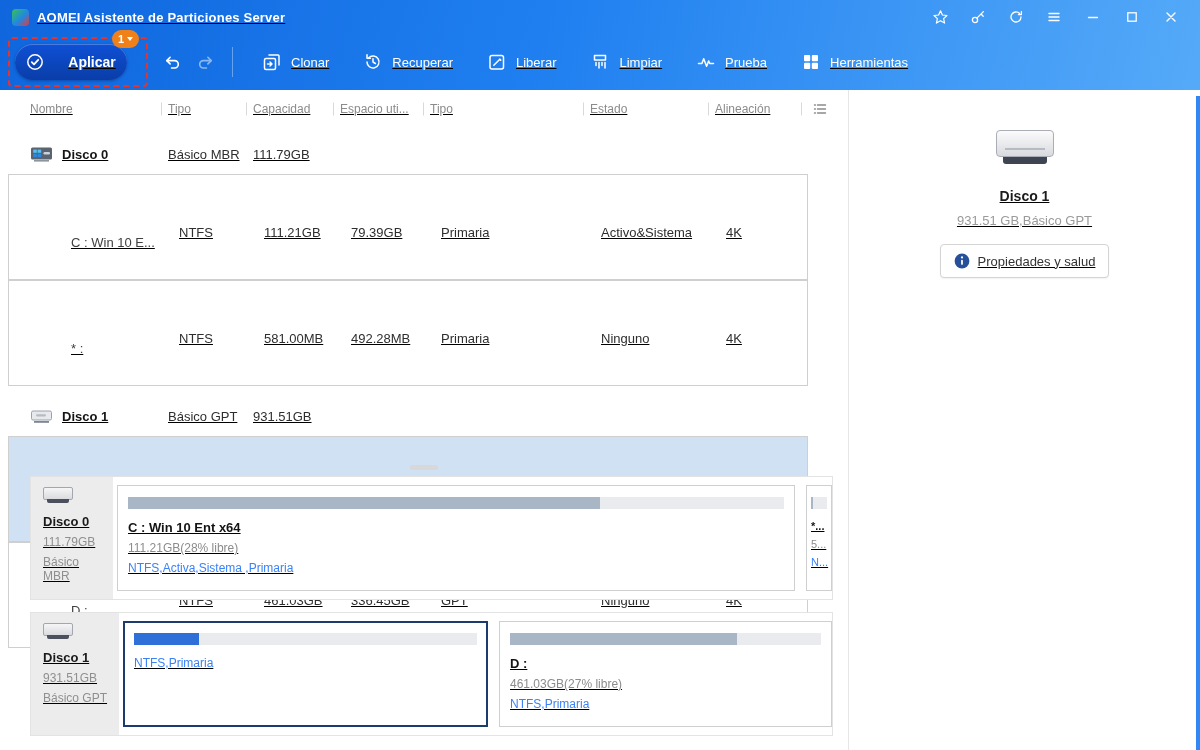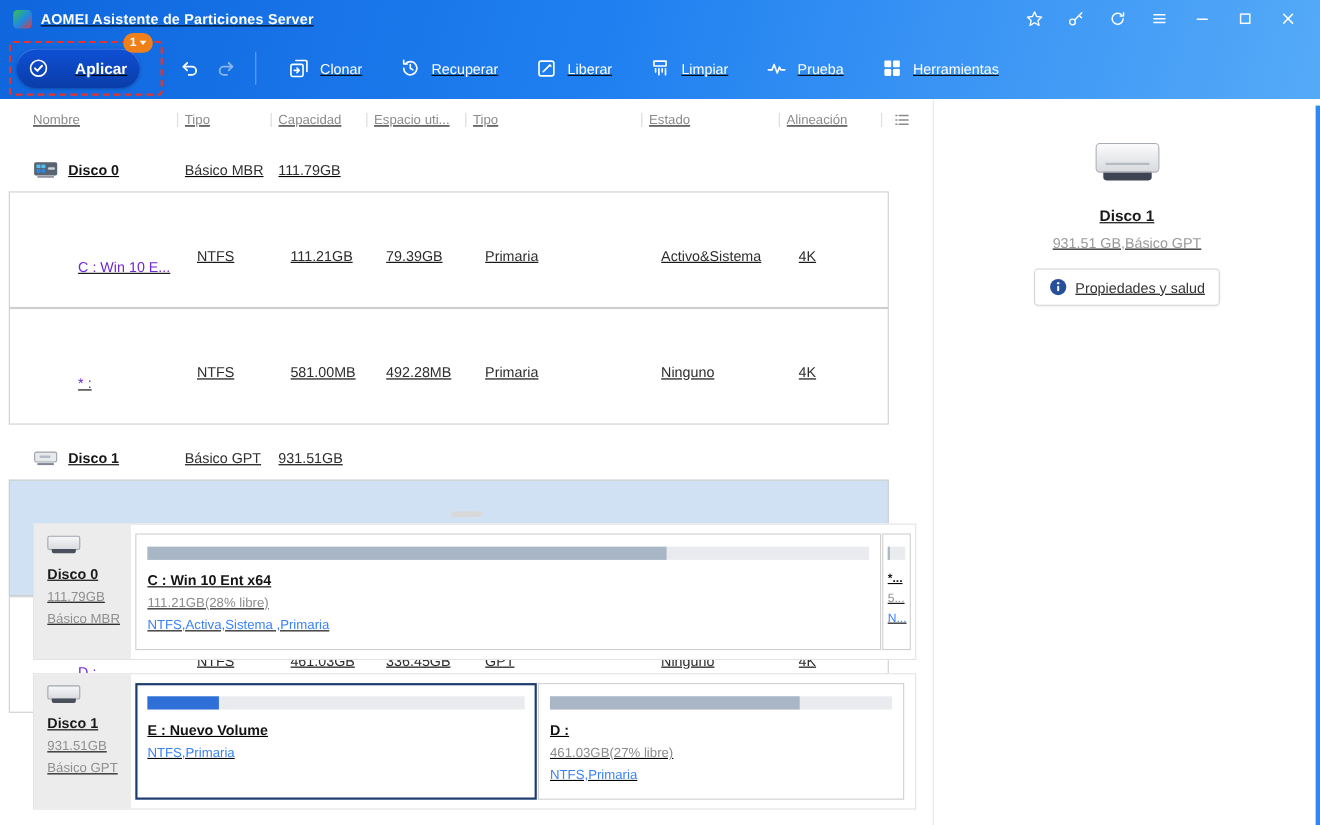--- a/index.html
+++ b/index.html
@@ -42,32 +42,32 @@
   .hc::after { content:""; position:absolute; right:6px; top:50%; transform:translateY(-50%); width:1px; height:13px; background:#d9d9d9; }
   .hc.noline::after { display:none; }
   .hc-icon { display:flex; justify-content:flex-start; padding-left:4px; }
 
   .tbody { margin-top:12px; }
   .trow { display:grid; grid-template-columns:160px 85px 87px 90px 160px 125px 93px; align-items:center; height:40px; width:800px; margin-left:8px; font-size:13px; color:#2e2e2e; }
   .trow.selected { background:#cfe1f2; }
   .trow.gap { margin-top:10px; }
   .cell { white-space:nowrap; overflow:hidden; }
   .cell.name { display:flex; align-items:center; gap:8px; padding-left:22px; font-weight:700; color:#151515; }
-  .trow.part .cell.name { padding-left:52px; font-weight:400; color:#6d28d9;margin-top:20px; }
+  .trow.part .cell.name { padding-left:52px; font-weight:400; color:#404040;margin-top:20px; }
 
   .splitter { height:12px; position:relative; }
   .handle { position:absolute; left:410px; top:3px; width:28px; height:5px; background:#d8d8d8; border-radius:3px; cursor:row-resize; }
 
   
   .diskmap { flex:1; padding-top:2px; }
   .dblock { display:flex; width:803px; margin:0 0 12px 30px; border:1px solid #e3e3e3; height:124px; background:#fff; }
   .dinfo { width:88px; background:#ececec; padding:10px 6px 0 12px; cursor:pointer; }
   .dname { font-size:13px; font-weight:700; color:#1a1a1a; margin-top:11px; }
   .dsize,.dtype { font-size:12px; color:#8f8f8f; margin-top:6px; }
-  .parts { flex:1; display:flex; align-items:center; padding-left:4px; gap:1px; }
+  .parts { flex:1; display:flex; align-items:center; padding-left:4px; gap:11px; }
   .part { border:1px solid #cfcfcf; background:#fff; height:106px; padding:11px 10px 0; cursor:pointer; overflow:hidden; }
   .part.sel { border:2px solid #1d3b6e; padding:10px 9px 0; }
   .p-c { width:678px; }
   .p-star { width:26px; padding:11px 4px 0; }
   .p-e { width:365px; }
   .p-d { width:333px; }
   .pbar { height:12px; background:#e9ebef; margin-bottom:11px; }
   .pfill { height:100%; background:#a9b6c6; }
   .pfill.blue { background:#2e6fd8; }
   .plabel { font-size:13px; font-weight:700; color:#141414; white-space:nowrap; }
@@ -368,21 +368,20 @@
               </div>
             <div class="dname">Disco 1</div>
             <div class="dsize">931.51GB</div>
             <div class="dtype">Básico GPT</div>
           </div>
           <div class="parts">
             <div class="part p-e sel">
               <div class="pbar">
                   <div class="pfill blue" style="width: 19%;"></div>
                 </div>
-              <div class="plabel">E : Nuevo Volume</div>
               <div class="pfs">NTFS,Primaria</div>
             </div>
             <div class="part p-d">
               <div class="pbar">
                   <div class="pfill" style="width: 73%;"></div>
                 </div>
               <div class="plabel">D :</div>
               <div class="psize">461.03GB(27% libre)</div>
               <div class="pfs">NTFS,Primaria</div>
             </div>

